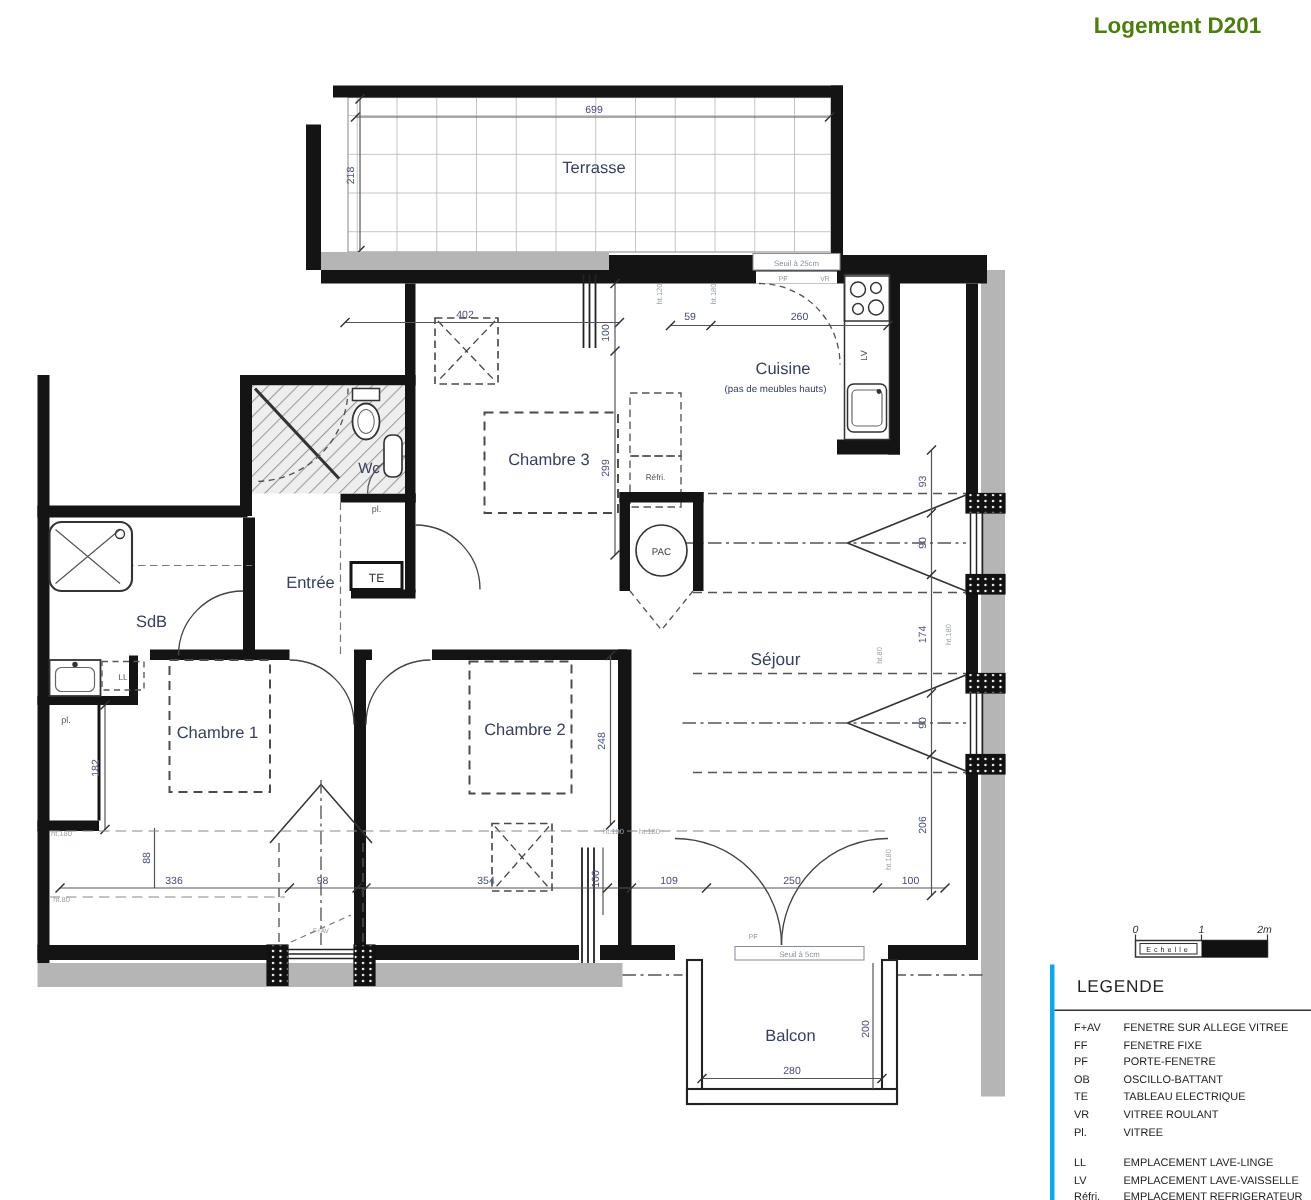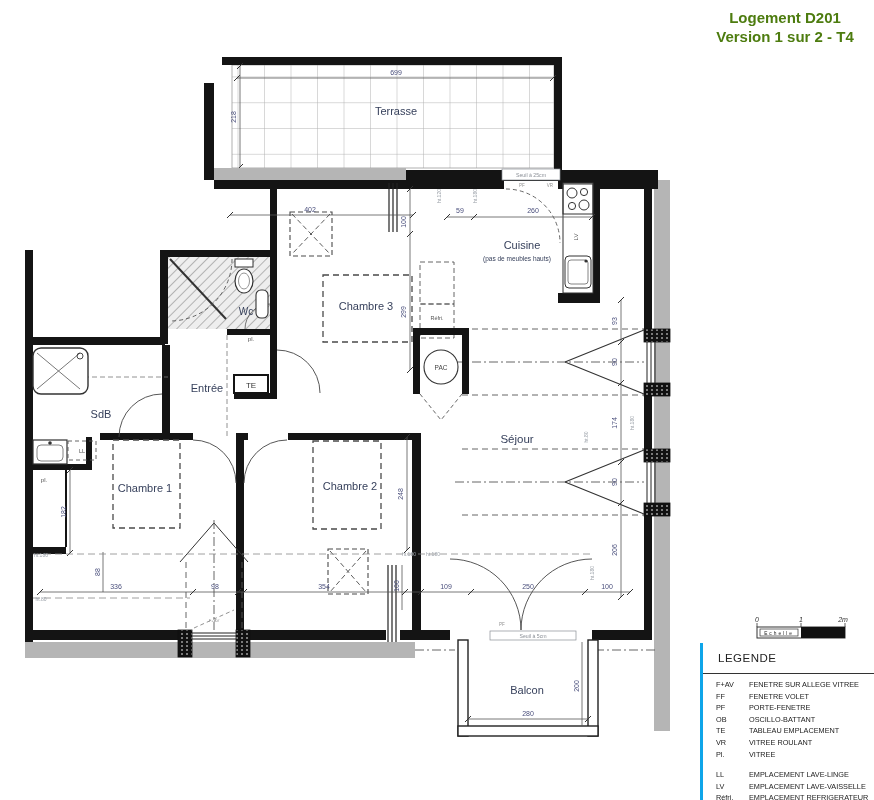--- a/index.html
+++ b/index.html
@@ -318,46 +318,45 @@
     <path d="M757,623 V627 M801,623 V627 M845,623 V627" stroke="#333" stroke-width="0.8"></path>
     <rect x="757" y="627" width="88" height="11" fill="#ffffff" stroke="#333" stroke-width="1"></rect>
     <rect x="801" y="627" width="44" height="11" fill="#111111"></rect>
     <rect x="760" y="629" width="38" height="7" fill="none" stroke="#333" stroke-width="0.7"></rect>
     <text x="779" y="634.5" font-size="4.8" fill="#222" text-anchor="middle" letter-spacing="2">Echelle</text>
   </g>
 </svg>
 
 <div class="title-block">
   <div>Logement D201</div>
-  <div>Version 1 sur 2 - T4</div>
 </div>
 
 <div class="legend">
   <div class="legend-title">LEGENDE</div>
   <div class="legend-rule"></div>
   <div class="legend-rows">
     <div class="legend-row">
           <span class="abbr">F+AV</span>
           <span class="desc">FENETRE SUR ALLEGE VITREE</span>
         </div>
     <div class="legend-row">
           <span class="abbr">FF</span>
-          <span class="desc">FENETRE VOLET</span>
+          <span class="desc">FENETRE FIXE</span>
         </div>
     <div class="legend-row">
           <span class="abbr">PF</span>
           <span class="desc">PORTE-FENETRE</span>
         </div>
     <div class="legend-row">
           <span class="abbr">OB</span>
           <span class="desc">OSCILLO-BATTANT</span>
         </div>
     <div class="legend-row">
           <span class="abbr">TE</span>
-          <span class="desc">TABLEAU EMPLACEMENT</span>
+          <span class="desc">TABLEAU ELECTRIQUE</span>
         </div>
     <div class="legend-row">
           <span class="abbr">VR</span>
           <span class="desc">VITREE ROULANT</span>
         </div>
     <div class="legend-row">
           <span class="abbr">Pl.</span>
           <span class="desc">VITREE</span>
         </div>
     <div class="legend-gap"></div>

